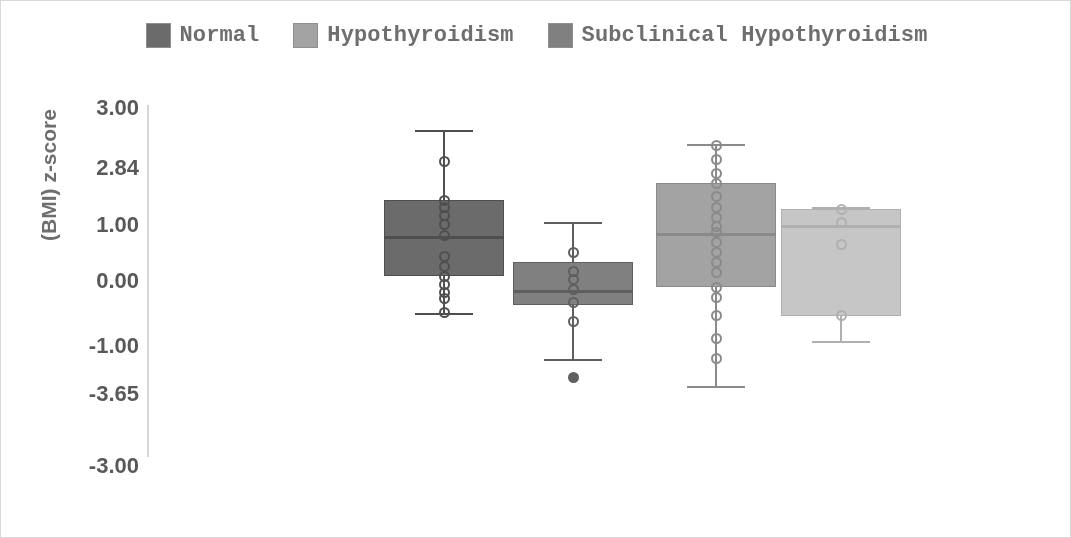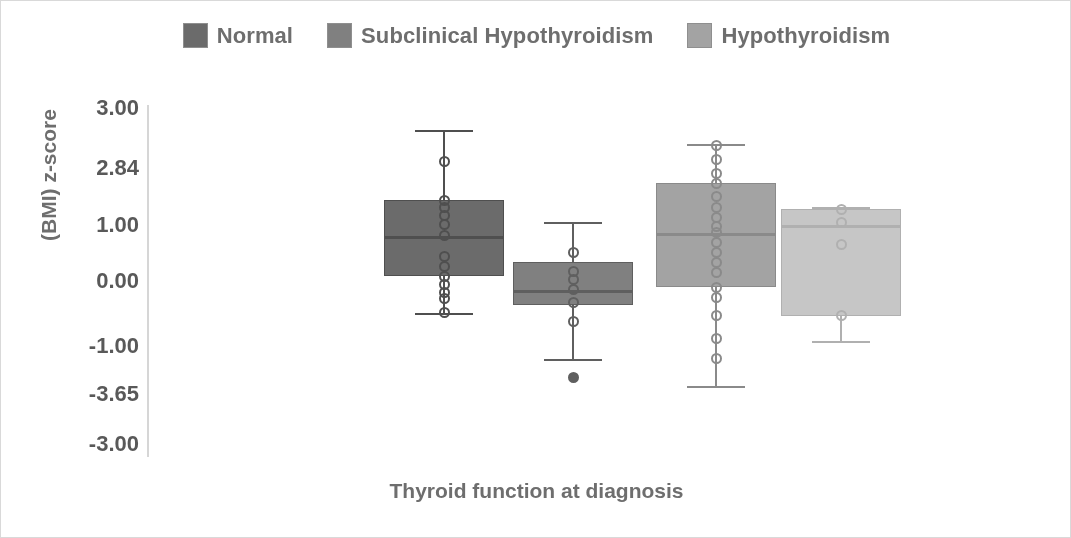--- a/index.html
+++ b/index.html
@@ -20,21 +20,21 @@
   
   #legend{
     position:absolute;
     left:0;top:22px;
     width:1071px;
     display:flex;
     justify-content:center;
     align-items:center;
     gap:34px;
   }
-  .legend-item{display:flex;align-items:flex-start;gap:9px;}
+  .legend-item{display:flex;align-items:flex-start;gap:9px;font-family:Liberation Mono, monospace;}
   .legend-swatch{
     width:25px;height:25px;
     border:1px solid #8f8f8f;
     box-sizing:border-box;
   }
   .legend-label{
     font-size:22px;
     font-weight:bold;
     color:#6e6e6e;
     white-space:nowrap;
@@ -109,41 +109,41 @@
 <body>
 
 <div id="frame">
 
   <div id="legend">
       <div class="legend-item">
         <span class="legend-swatch" style="background: rgb(107, 107, 107);"></span>
         <span class="legend-label">Normal</span>
       </div>
       <div class="legend-item">
+        <span class="legend-swatch" style="background: rgb(163, 163, 163);"></span>
+        <span class="legend-label">Hypothyroidism</span>
+      </div>
+      <div class="legend-item">
         <span class="legend-swatch" style="background: rgb(128, 128, 128);"></span>
         <span class="legend-label">Subclinical Hypothyroidism</span>
-      </div>
-      <div class="legend-item">
-        <span class="legend-swatch" style="background: rgb(163, 163, 163);"></span>
-        <span class="legend-label">Hypothyroidism</span>
       </div>
     </div>
 
   <div id="ylabel">(BMI) z-score</div>
 
   <div id="axisline"></div>
 
   <div id="ticks">
       <div class="tick" style="top: 96px;">3.00</div>
       <div class="tick" style="top: 156.333px;">2.84</div>
       <div class="tick" style="top: 212.667px;">1.00</div>
       <div class="tick" style="top: 269px;">0.00</div>
       <div class="tick" style="top: 334px;">-1.00</div>
       <div class="tick" style="top: 381.667px;">-3.65</div>
-      <div class="tick" style="top: 432px;">-3.00</div>
+      <div class="tick" style="top: 454px;">-3.00</div>
     </div>
 
   <div id="plot">
       <div style="position: absolute; left: 0px; top: 0px; width: 1071px; height: 538px;">
         <div class="whisker-v" style="left: 442px; top: 128.9px; height: 70.4167px; background: rgb(79, 79, 79);"></div>
         <div class="whisker-cap" style="left: 414px; top: 128.9px; width: 58px; background: rgb(79, 79, 79);"></div>
         <div class="whisker-v" style="left: 442px; top: 275.367px; height: 36.6167px; background: rgb(79, 79, 79);"></div>
         <div class="whisker-cap" style="left: 414px; top: 311.983px; width: 58px; background: rgb(79, 79, 79);"></div>
         <div class="boxrect" style="left: 383px; top: 199.317px; width: 120px; height: 76.05px; background: rgb(107, 107, 107); border: 1px solid rgb(79, 79, 79);"></div>
         <div class="medline" style="left: 383px; top: 234.807px; width: 120px; height: 3px; background: rgb(79, 79, 79);"></div>
@@ -209,15 +209,14 @@
         <div class="whisker-cap" style="left: 811px; top: 340.15px; width: 58px; background: rgb(176, 176, 176);"></div>
         <div class="boxrect" style="left: 780px; top: 208.33px; width: 120px; height: 106.47px; background: rgb(198, 198, 198); border: 1px solid rgb(176, 176, 176);"></div>
         <div class="medline" style="left: 780px; top: 224.103px; width: 120px; height: 3px; background: rgb(176, 176, 176);"></div>
         <div class="dot" style="left: 834.5px; top: 202.83px; border: 2px solid rgb(176, 176, 176); background: transparent;"></div>
         <div class="dot" style="left: 834.5px; top: 216.35px; border: 2px solid rgb(176, 176, 176); background: transparent;"></div>
         <div class="dot" style="left: 834.5px; top: 238.32px; border: 2px solid rgb(176, 176, 176); background: transparent;"></div>
         <div class="dot" style="left: 834.5px; top: 309.3px; border: 2px solid rgb(176, 176, 176); background: transparent;"></div>
       </div>
     </div>
 
-  <div id="xlabel">Thyroid function at diagnosis</div>
 
 </div>
 
 </body></html>

